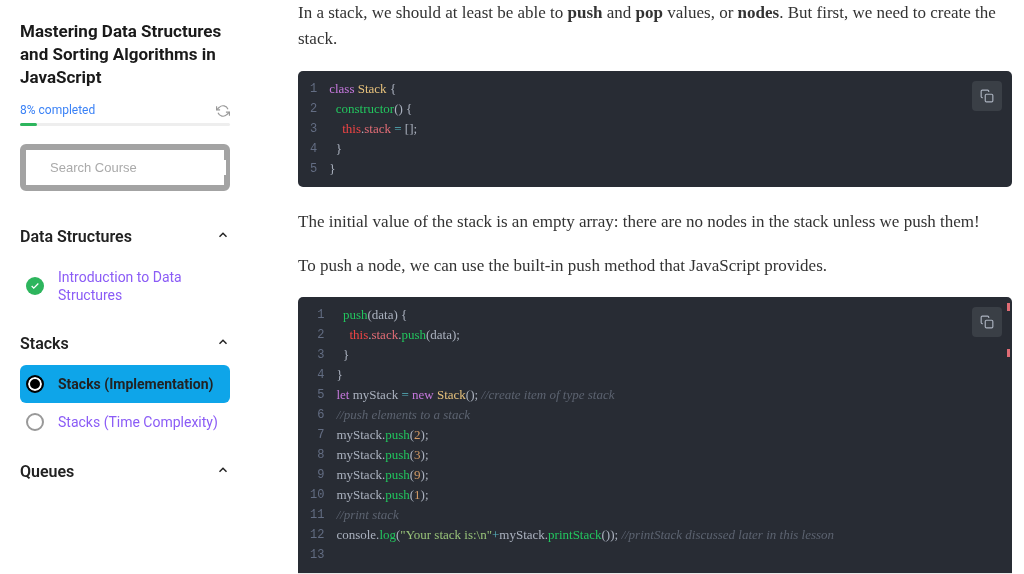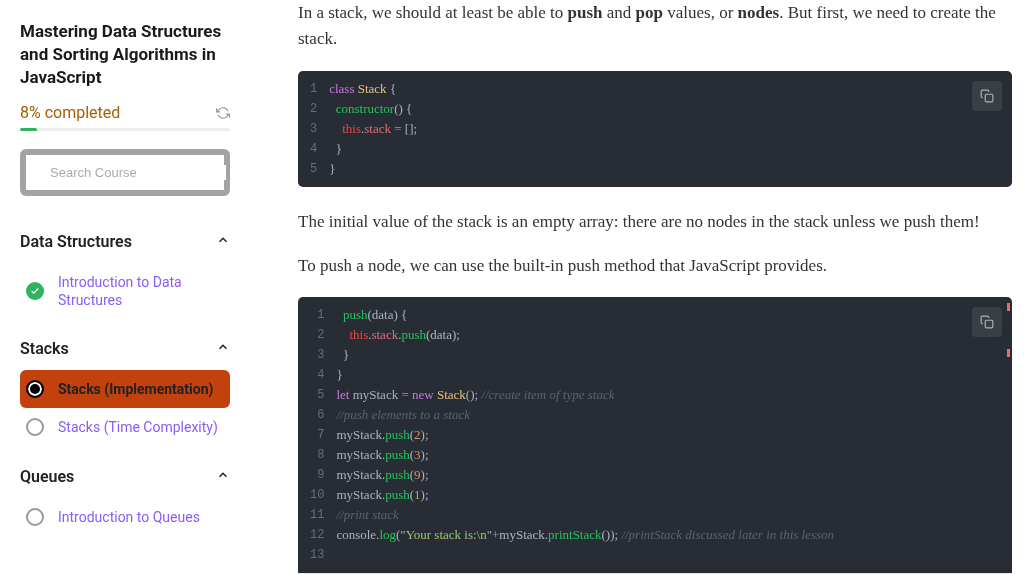--- a/index.html
+++ b/index.html
@@ -1,34 +1,34 @@
 <!DOCTYPE html>
 <html><head>
 <meta charset="utf-8">
 <style>
   * { box-sizing: border-box; margin: 0; padding: 0; }
   body { font-family: -apple-system, BlinkMacSystemFont, "Segoe UI", Roboto, Helvetica, Arial, sans-serif; background: #fff; color: #333; }
   .app { display: flex; height: 574px; width: 1024px; overflow: hidden; }
   .sidebar { width: 250px; padding: 0 20px 20px 20px; overflow-y: auto; flex-shrink: 0; }
   .sidebar-title { font-size: 17px; font-weight: 700; color: #1a1a1a; margin: 20px 0 14px; line-height: 1.35; }
   .progress-row { display: flex; justify-content: space-between; align-items: center; margin-bottom: 6px; }
-  .progress-text { font-size: 16px; color: #a16207; }
+  .progress-text { font-size: 12px; color: #3b82f6; }
   .refresh { width: 14px; height: 14px; color: #999; cursor: pointer; }
   .progress-track { height: 3px; background: #eee; border-radius: 2px; margin-bottom: 18px; }
   .progress-fill { height: 100%; background: #2db55d; border-radius: 2px; width: 8%; }
   .search-box { display: flex; align-items: center; gap: 10px; padding: 10px 14px; border: 6px solid #a3a3a3; border-radius: 6px; margin-bottom: 24px; }
   .search-box input { border: none; outline: none; font-size: 13px; flex: 1; color: #333; }
   .search-box input::placeholder { color: #aaa; }
   .search-icon { width: 12px; height: 12px; color: #bbb; }
   .section-head { display: flex; justify-content: space-between; align-items: center; cursor: pointer; padding: 12px 0; }
   .section-head h3 { font-size: 16px; font-weight: 600; color: #222; }
   .chevron { width: 14px; height: 14px; }
   .items { list-style: none; margin-bottom: 8px; }
   .item { display: flex; align-items: center; gap: 14px; padding: 10px 6px; border-radius: 6px; cursor: pointer; }
-  .item.current { background: #c2410c; }
+  .item.current { background: #0ea5e9; }
   .item .marker { width: 18px; height: 18px; border-radius: 50%; flex-shrink: 0; display:flex; align-items:center; justify-content:center; }
   .marker.done { background: #2db55d; }
   .marker.done svg { width: 10px; height: 10px; color: #fff; }
   .marker.filled { background: #000; border: 2.5px solid #000; box-shadow: inset 0 0 0 2px #fff; }
   .marker.open { border: 2.5px solid #999; }
   .item span.label { font-size: 14px; color: #8b5cf6; line-height: 1.3; }
   .item.current span.label { font-weight: 700; color: #222; }
 
   .content { flex: 1; padding: 0 12px 0 48px; overflow-y: auto; font-family: Georgia, "Times New Roman", serif; color: #333; font-size: 17px; line-height: 1.55; }
   .content p { margin: 0 0 18px; }
@@ -111,26 +111,20 @@
             <span class="marker open"></span>
             <span class="label">Stacks (Time Complexity)</span>
           </li>
         </ul>
         <div class="section-head">
           <h3>Queues</h3>
           <span><svg class="chevron" viewBox="0 0 24 24" fill="none" stroke="#222" stroke-width="2.5">
               <polyline points="18 15 12 9 6 15"></polyline>
             </svg></span>
         </div>
-        <ul class="items">
-          <li class="item">
-            <span class="marker open"></span>
-            <span class="label">Introduction to Queues</span>
-          </li>
-        </ul>
       </div>
   </aside>
 
   <main class="content">
     <p><span>In a stack, we should at least be able to </span><b>push</b><span> and </span><b>pop</b><span> values, or </span><b>nodes</b><span>. But first, we need to create the stack.</span></p>
 
     <div class="code-card">
       <div class="copy-btn">
         <svg viewBox="0 0 24 24" fill="none" stroke="currentColor" stroke-width="2">
             <rect x="9" y="9" width="13" height="13" rx="2"></rect>

